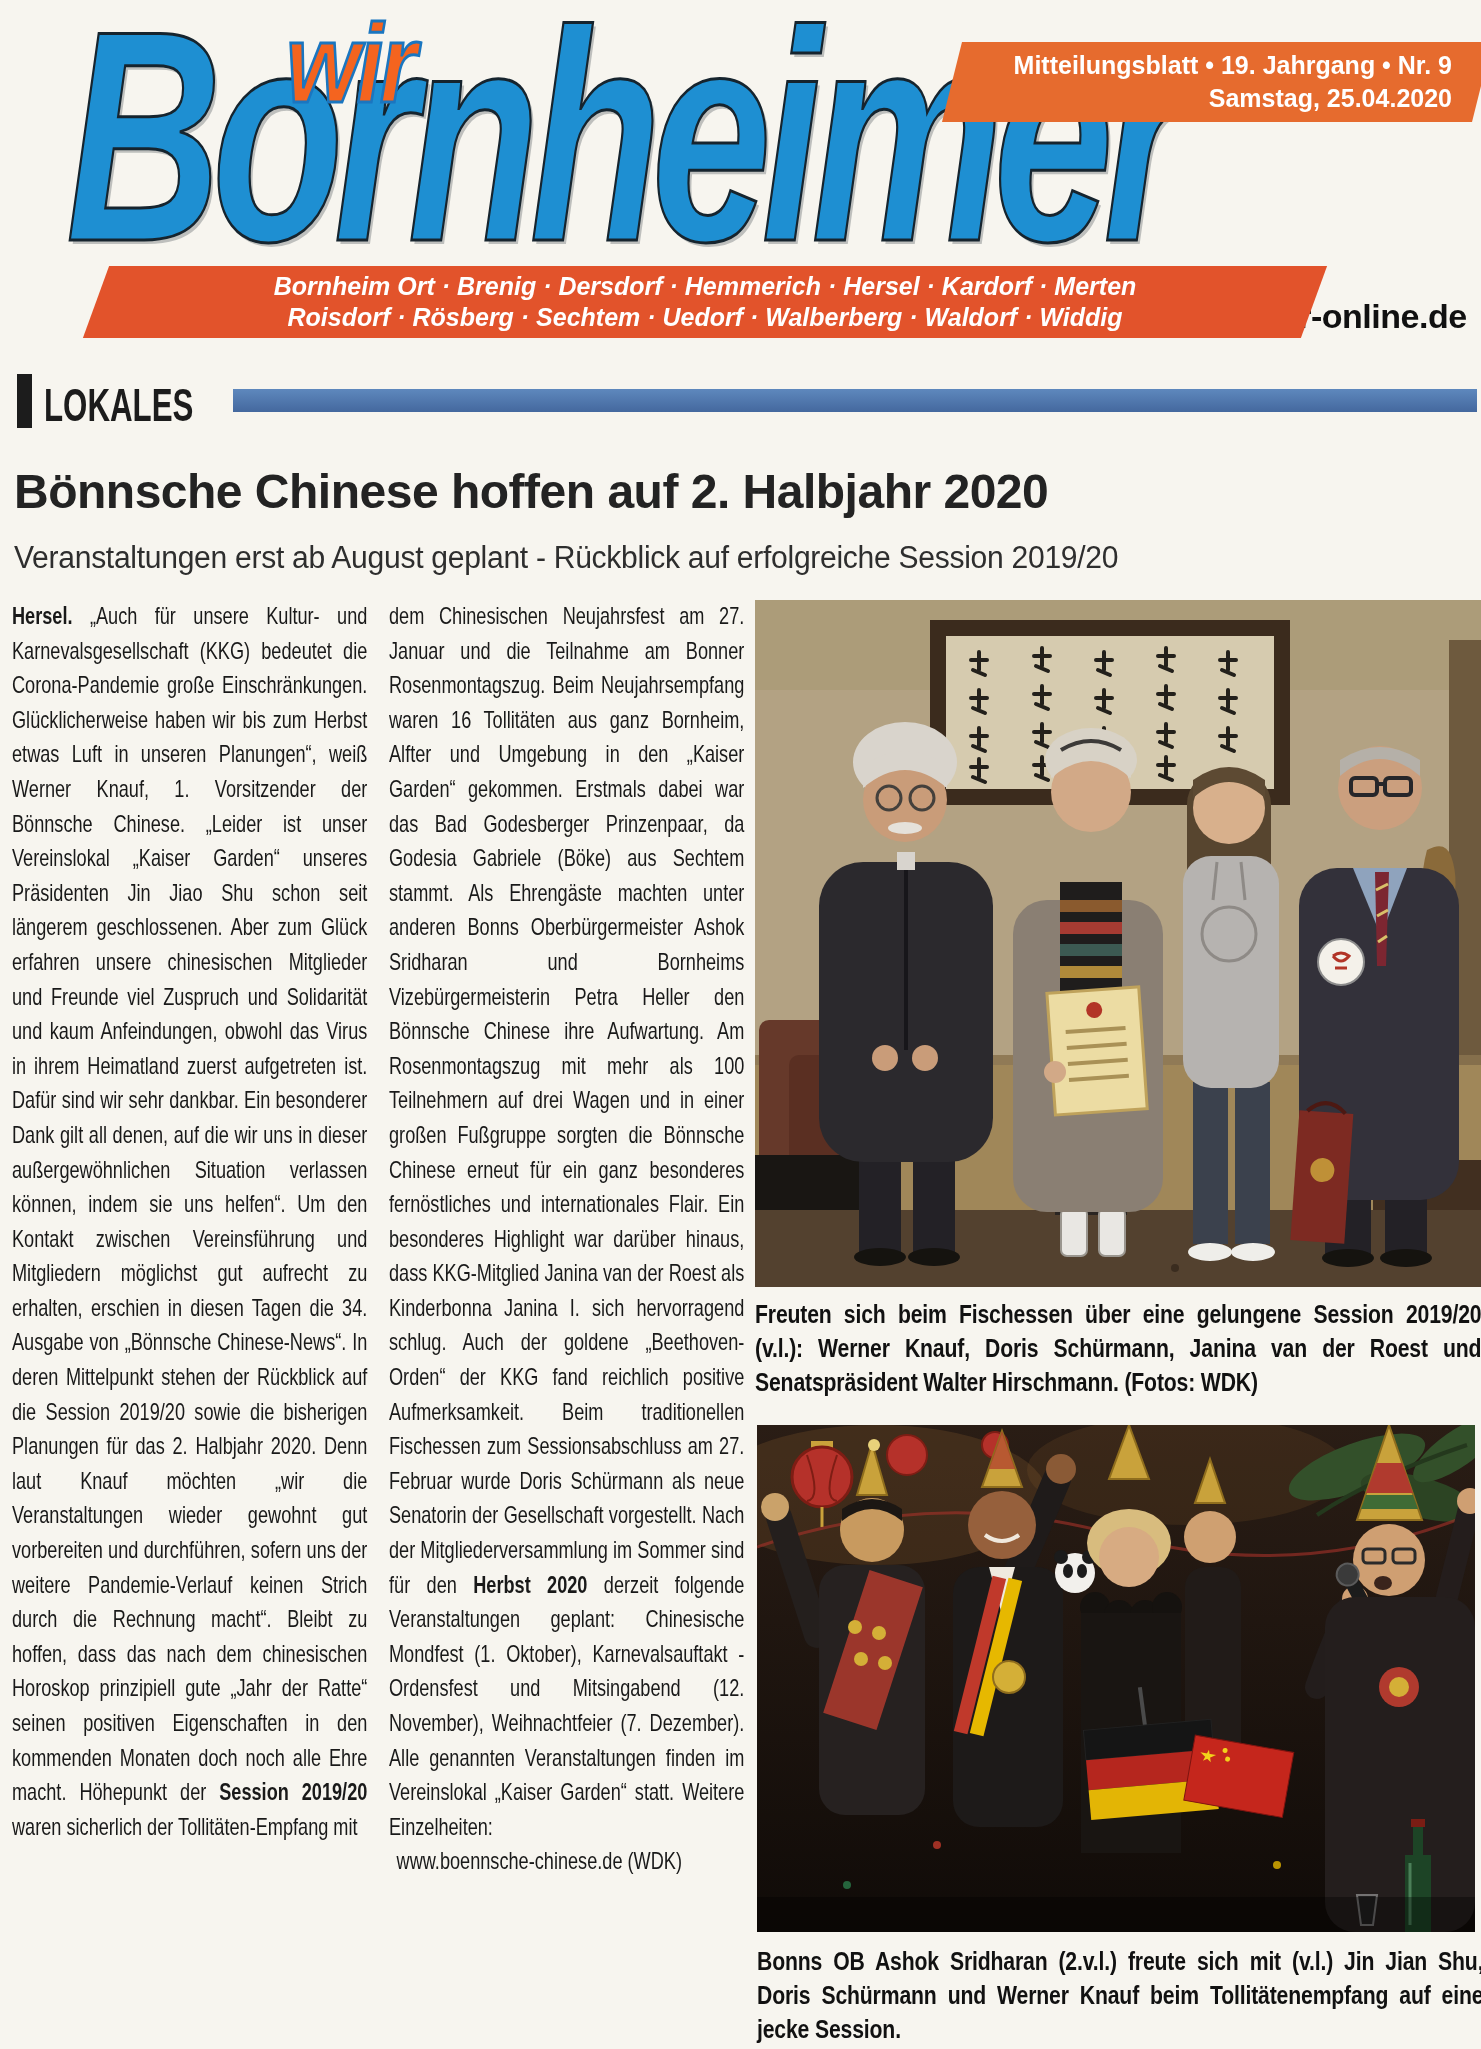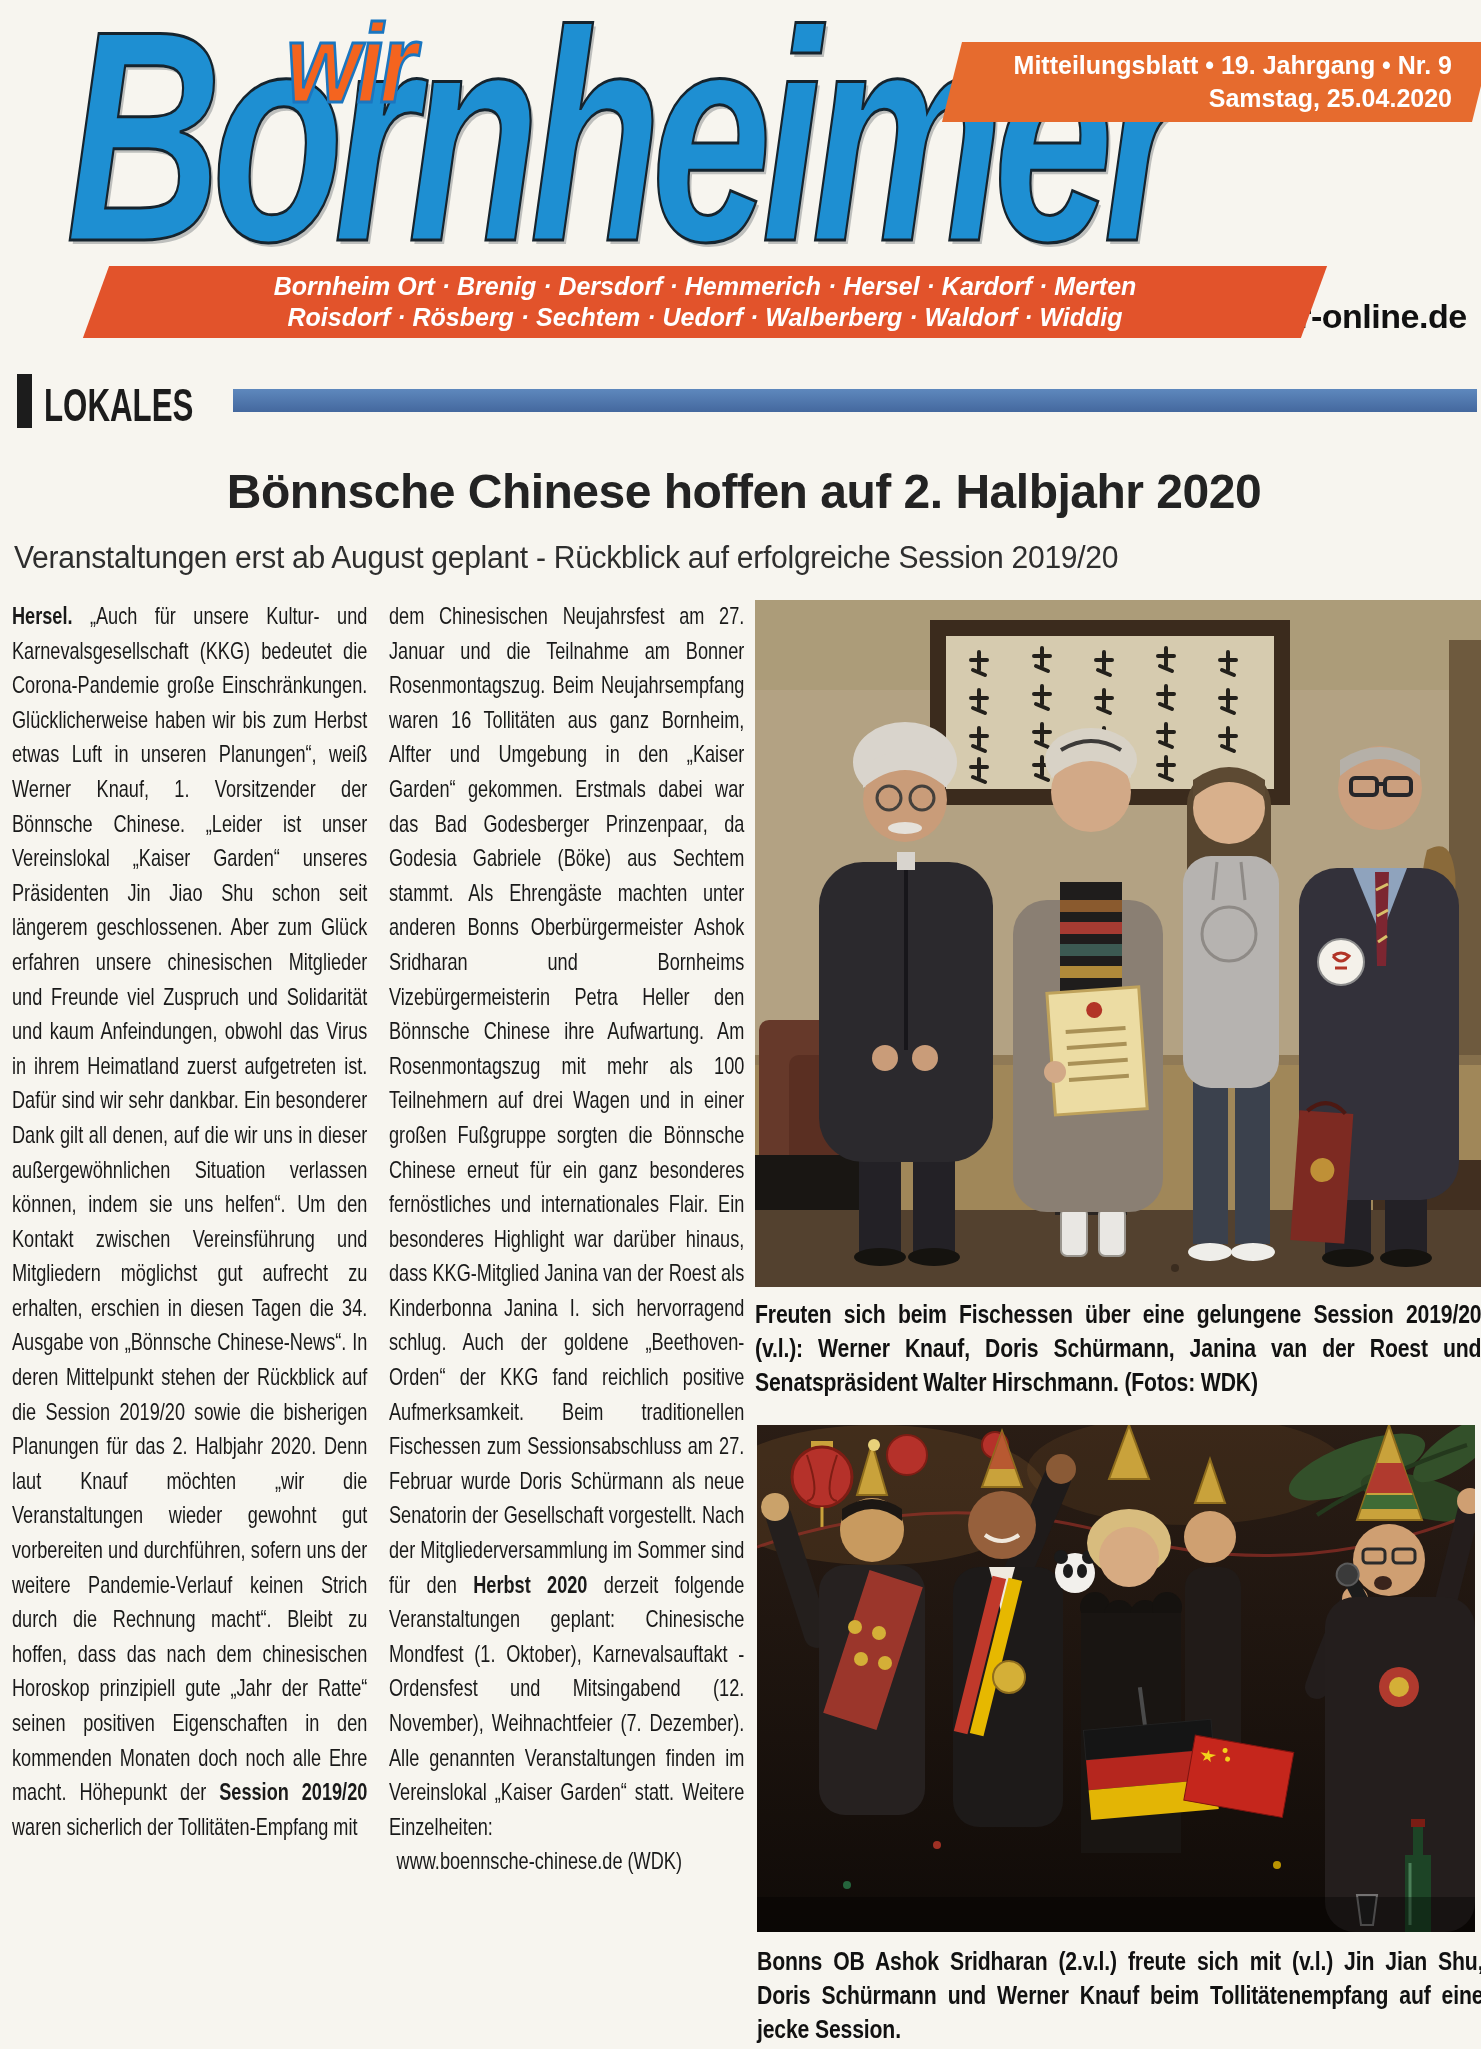--- a/index.html
+++ b/index.html
@@ -65,21 +65,20 @@
   .section-rule{
     left:233px;top:389px;width:1244px;height:23px;
     background:linear-gradient(#5e88bd,#44689e);
   }
 
   
   .headline{
     left:14px;top:464px;width:1460px;
     font-size:48px;font-weight:bold;color:#232323;letter-spacing:-0.5px;
     white-space:nowrap;
-    text-align:center;
   }
   .subheadline{
     left:14px;top:540px;width:1460px;
     font-size:31px;font-weight:normal;color:#2e2e2e;letter-spacing:-0.3px;
     white-space:nowrap;transform:scaleX(0.97);transform-origin:left top;
   }
 
   
   .body-col{
     top:599px;width:470px;

